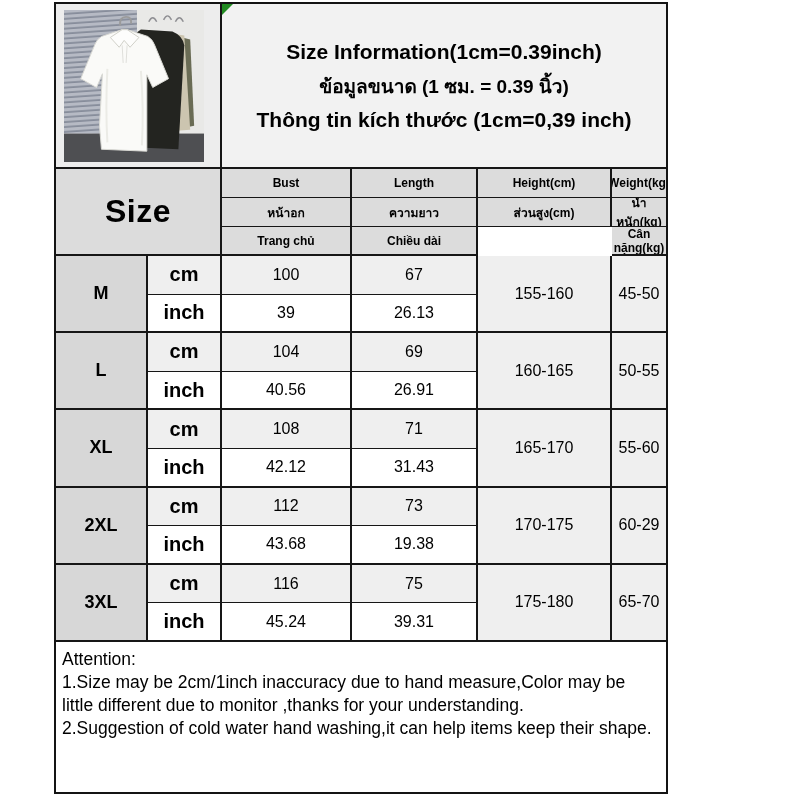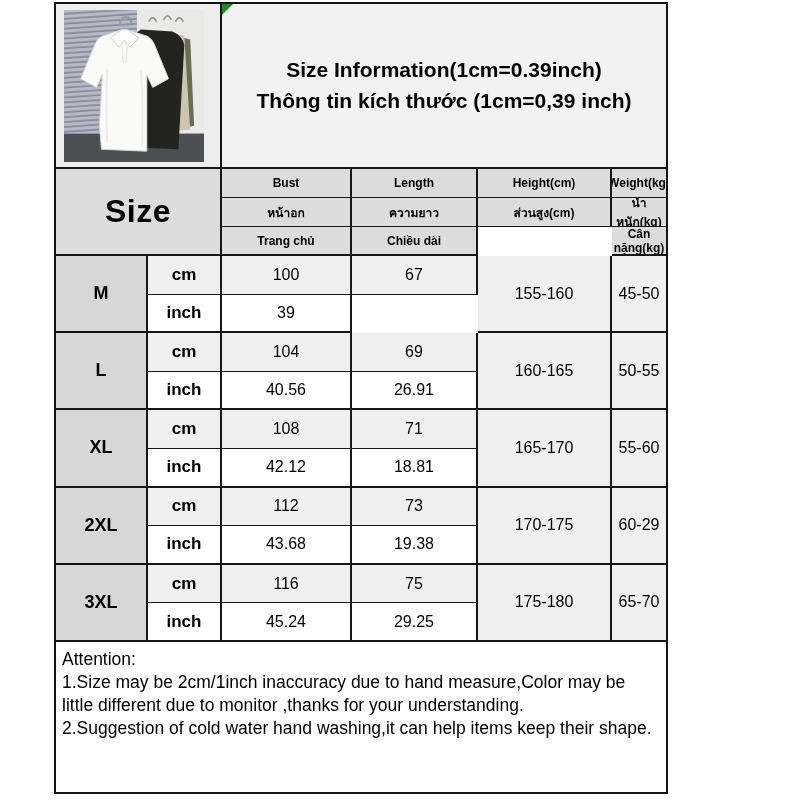--- a/index.html
+++ b/index.html
@@ -37,21 +37,21 @@
   .title-en { font-size:21px; }
   .title-th { font-size:19px; }
   .title-vi { font-size:21px; }
   .corner-marker {
     position:absolute; left:0; top:0; width:11px; height:11px;
     background:#228b22; clip-path:polygon(0 0,100% 0,0 100%);
   }
   .size-big { background:#dcdcdc; font-size:32px; font-weight:bold; letter-spacing:0.5px; }
   .hdr { background:#dcdcdc; font-weight:bold; font-size:12px; }
   .size-label { background:#d7d7d7; font-weight:bold; font-size:18px; }
-  .unit { font-weight:bold; font-size:17px; }
+  .unit { font-weight:bold; font-size:20px; }
   .cm-bg { background:#efefef; }
   .inch-bg { background:#ffffff; }
   .val { font-size:16px; }
   .range { background:#efefef; font-size:16px; }
   .attention {
     background:#ffffff; display:block; text-align:left;
     padding:6px 10px 0 6px; font-size:17.5px; line-height:23px;
   }
 </style>
 </head>
@@ -80,20 +80,21 @@
           <path d="M59,20 L38,27 Q33,30 31,36 L17,70 L33,79 L39,65 L36,118 L38,142 L84,144 L84,66 L90,79 L106,70 L92,36 Q90,30 85,27 L64,20 Z" fill="#fafaf8" stroke="#d9d9d4" stroke-width="1"></path>
           <path d="M59,20 L47,28 L56,38 L61,31 L67,38 L76,28 L64,20 Z" fill="#fdfdfc" stroke="#cfcfc8" stroke-width="1"></path>
           <path d="M59,36 L60,54 M64,36 L63,54" stroke="#dededa" stroke-width="1" fill="none"></path>
           <path d="M44,60 q-2,40 0,75 M78,62 q3,38 1,76" stroke="#ebebe6" stroke-width="2" fill="none"></path>
         </svg>
       </div>
 
       <div class="c title-cell nr bb2" style="grid-area:1/3/2/7">
         <div class="corner-marker"></div>
         <div class="title-en">Size Information(1cm=0.39inch)</div>
+        <div class="title-th">ข้อมูลขนาด (1 ซม. = 0.39 นิ้ว)</div>
         <div class="title-vi">Thông tin kích thước (1cm=0,39 inch)</div>
       </div>
 
       <div class="c size-big bb2" style="grid-area:2/1/5/3">Size</div>
 
       <div class="c hdr" style="grid-area:2/3/3/4">Bust</div>
       <div class="c hdr" style="grid-area:2/5/3/6">Height(cm)</div>
       <div class="c hdr" style="grid-area:2/4/3/5">Length</div>
       <div class="c hdr nr" style="grid-area:2/6/3/7">Weight(kg)</div>
 
@@ -107,60 +108,61 @@
       <div class="c hdr nr bb2" style="grid-area:4/6/5/7">Cân nặng(kg)</div>
 
       <div class="c size-label bb2" style="grid-area:5/1/7/2">M</div>
       <div class="c unit cm-bg" style="grid-area:5/2/6/3">cm</div>
       <div class="c val cm-bg" style="grid-area:5/3/6/4">100</div>
       <div class="c val cm-bg" style="grid-area:5/4/6/5">67</div>
       <div class="c range bb2" style="grid-area:5/5/7/6">155-160</div>
       <div class="c range nr bb2" style="grid-area:5/6/7/7">45-50</div>
       <div class="c unit inch-bg bb2" style="grid-area:6/2/7/3">inch</div>
       <div class="c val inch-bg bb2" style="grid-area:6/3/7/4">39</div>
+      <div class="c val inch-bg bb2" style="grid-area:6/4/7/5">26.13</div>
 
       <div class="c size-label bb2" style="grid-area:7/1/9/2">L</div>
       <div class="c unit cm-bg" style="grid-area:7/2/8/3">cm</div>
       <div class="c val cm-bg" style="grid-area:7/3/8/4">104</div>
       <div class="c val cm-bg" style="grid-area:7/4/8/5">69</div>
       <div class="c range bb2" style="grid-area:7/5/9/6">160-165</div>
       <div class="c range nr bb2" style="grid-area:7/6/9/7">50-55</div>
       <div class="c unit inch-bg bb2" style="grid-area:8/2/9/3">inch</div>
       <div class="c val inch-bg bb2" style="grid-area:8/3/9/4">40.56</div>
       <div class="c val inch-bg bb2" style="grid-area:8/4/9/5">26.91</div>
 
       <div class="c size-label bb2" style="grid-area:9/1/11/2">XL</div>
       <div class="c unit cm-bg" style="grid-area:9/2/10/3">cm</div>
       <div class="c val cm-bg" style="grid-area:9/3/10/4">108</div>
       <div class="c val cm-bg" style="grid-area:9/4/10/5">71</div>
       <div class="c range bb2" style="grid-area:9/5/11/6">165-170</div>
       <div class="c range nr bb2" style="grid-area:9/6/11/7">55-60</div>
       <div class="c unit inch-bg bb2" style="grid-area:10/2/11/3">inch</div>
       <div class="c val inch-bg bb2" style="grid-area:10/3/11/4">42.12</div>
-      <div class="c val inch-bg bb2" style="grid-area:10/4/11/5">18.81</div>
+      <div class="c val inch-bg bb2" style="grid-area:10/4/11/5">31.43</div>
 
       <div class="c size-label bb2" style="grid-area:11/1/13/2">2XL</div>
       <div class="c unit cm-bg" style="grid-area:11/2/12/3">cm</div>
       <div class="c val cm-bg" style="grid-area:11/3/12/4">112</div>
       <div class="c val cm-bg" style="grid-area:11/4/12/5">73</div>
       <div class="c range bb2" style="grid-area:11/5/13/6">170-175</div>
       <div class="c range nr bb2" style="grid-area:11/6/13/7">60-29</div>
       <div class="c unit inch-bg bb2" style="grid-area:12/2/13/3">inch</div>
       <div class="c val inch-bg bb2" style="grid-area:12/3/13/4">43.68</div>
       <div class="c val inch-bg bb2" style="grid-area:12/4/13/5">19.38</div>
 
       <div class="c size-label bb2" style="grid-area:13/1/15/2">3XL</div>
       <div class="c unit cm-bg" style="grid-area:13/2/14/3">cm</div>
       <div class="c val cm-bg" style="grid-area:13/3/14/4">116</div>
       <div class="c val cm-bg" style="grid-area:13/4/14/5">75</div>
       <div class="c range bb2" style="grid-area:13/5/15/6">175-180</div>
       <div class="c range nr bb2" style="grid-area:13/6/15/7">65-70</div>
       <div class="c unit inch-bg bb2" style="grid-area:14/2/15/3">inch</div>
       <div class="c val inch-bg bb2" style="grid-area:14/3/15/4">45.24</div>
-      <div class="c val inch-bg bb2" style="grid-area:14/4/15/5">29.25</div>
+      <div class="c val inch-bg bb2" style="grid-area:14/4/15/5">39.31</div>
 
       <div class="c attention nr nb" style="grid-area:15/1/16/7">
         <div>Attention:</div>
         <div>1.Size may be 2cm/1inch inaccuracy due to hand measure,Color may be little different due to monitor ,thanks for your understanding.</div>
         <div>2.Suggestion of cold water hand washing,it can help items keep their shape.</div>
       </div>
 
     </div>
   </div>
 </div>

